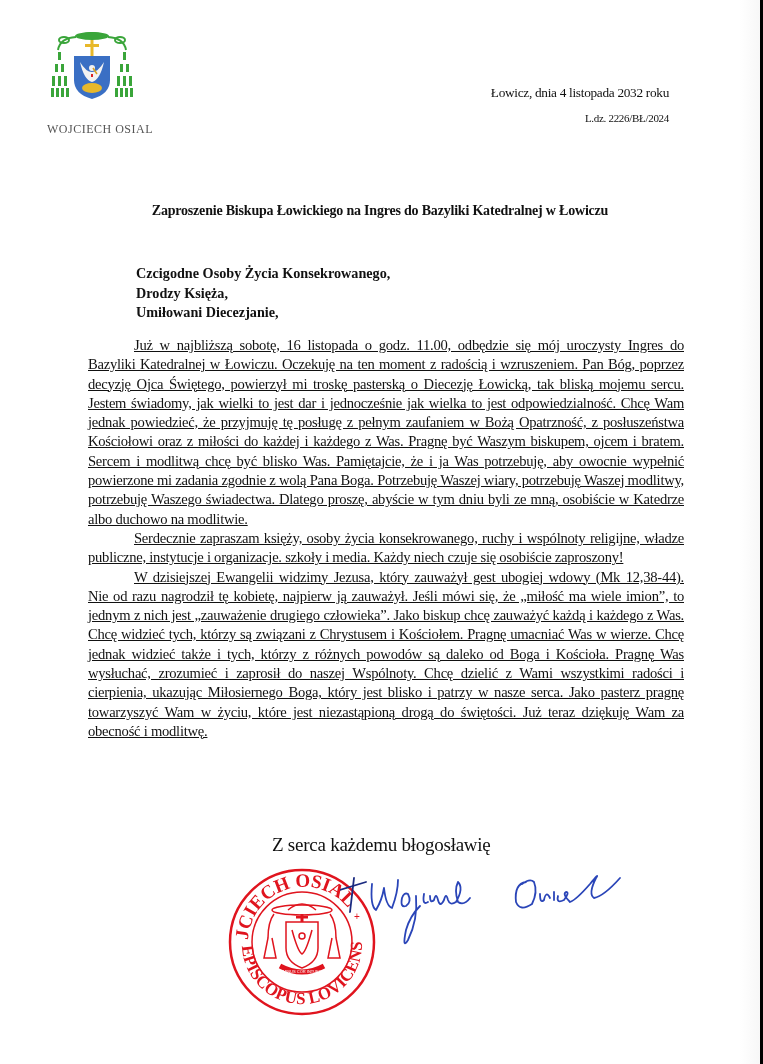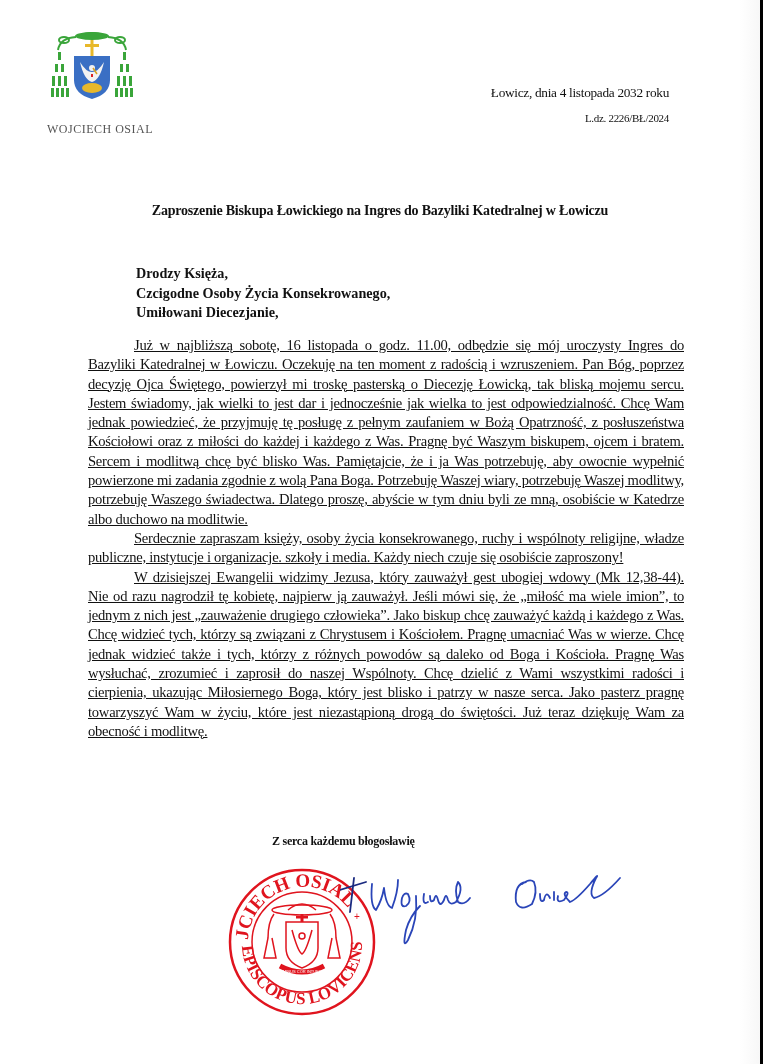--- a/index.html
+++ b/index.html
@@ -42,21 +42,21 @@
     }
     .salutation div { white-space: nowrap; }
     .body-text {
       position: absolute; left: 88px; width: 596px; top: 336px;
       font-size: 14.6px; line-height: 19.3px; text-align: justify;
       letter-spacing: -0.25px;
       text-decoration: underline;
     }
     .body-text p { margin: 0; text-indent: 46px; }
     .closing {
-      position: absolute; left: 272px; top: 834px; font-size: 12px; letter-spacing: -0.25px; font-weight: bold;
+      position: absolute; left: 272px; top: 834px; font-size: 19px; letter-spacing: -0.25px;
     }
     .seal {
       position: absolute; left: 228px; top: 862px; width: 148px; height: 156px;
     }
     .signature {
       position: absolute; left: 340px; top: 870px; width: 300px; height: 90px;
     }
   </style>
 </head>
 <body>
@@ -114,22 +114,22 @@
 <div class="bishop-name-caption">WOJCIECH OSIAL</div>
 
 <div class="place-date">Łowicz, dnia 4 listopada 2032 roku</div>
 <div class="ref-number">L.dz. 2226/BŁ/2024</div>
 
 <div class="title">
   <div>Zaproszenie Biskupa Łowickiego na Ingres do Bazyliki Katedralnej w Łowiczu</div>
 </div>
 
 <div class="salutation">
+  <div>Czcigodne Osoby Życia Konsekrowanego,</div>
   <div>Drodzy Księża,</div>
-  <div>Czcigodne Osoby Życia Konsekrowanego,</div>
   <div>Umiłowani Diecezjanie,</div>
 </div>
 
 <div class="body-text">
   <p>Już w najbliższą sobotę, 16 listopada o godz. 11.00, odbędzie się mój uroczysty Ingres do Bazyliki Katedralnej w Łowiczu. Oczekuję na ten moment z radością i wzruszeniem. Pan Bóg, poprzez decyzję Ojca Świętego, powierzył mi troskę pasterską o Diecezję Łowicką, tak bliską mojemu sercu. Jestem świadomy, jak wielki to jest dar i jednocześnie jak wielka to jest odpowiedzialność. Chcę Wam jednak powiedzieć, że przyjmuję tę posługę z pełnym zaufaniem w Bożą Opatrzność, z posłuszeństwa Kościołowi oraz z miłości do każdej i każdego z Was. Pragnę być Waszym biskupem, ojcem i bratem. Sercem i modlitwą chcę być blisko Was. Pamiętajcie, że i ja Was potrzebuję, aby owocnie wypełnić powierzone mi zadania zgodnie z wolą Pana Boga. Potrzebuję Waszej wiary, potrzebuję Waszej modlitwy, potrzebuję Waszego świadectwa. Dlatego proszę, abyście w tym dniu byli ze mną, osobiście w Katedrze albo duchowo na modlitwie.</p>
   <p>Serdecznie zapraszam księży, osoby życia konsekrowanego, ruchy i wspólnoty religijne, władze publiczne, instytucje i organizacje. szkoły i media. Każdy niech czuje się osobiście zaproszony!</p>
   <p>W dzisiejszej Ewangelii widzimy Jezusa, który zauważył gest ubogiej wdowy (Mk 12,38-44). Nie od razu nagrodził tę kobietę, najpierw ją zauważył. Jeśli mówi się, że „miłość ma wiele imion”, to jednym z nich jest „zauważenie drugiego człowieka”. Jako biskup chcę zauważyć każdą i każdego z Was. Chcę widzieć tych, którzy są związani z Chrystusem i Kościołem. Pragnę umacniać Was w wierze. Chcę jednak widzieć także i tych, którzy z różnych powodów są daleko od Boga i Kościoła. Pragnę Was wysłuchać, zrozumieć i zaprosił do naszej Wspólnoty. Chcę dzielić z Wami wszystkimi radości i cierpienia, ukazując Miłosiernego Boga, który jest blisko i patrzy w nasze serca. Jako pasterz pragnę towarzyszyć Wam w życiu, które jest niezastąpioną drogą do świętości. Już teraz dziękuję Wam za obecność i modlitwę.</p>
 </div>
 
 <div class="closing">Z serca każdemu błogosławię</div>

